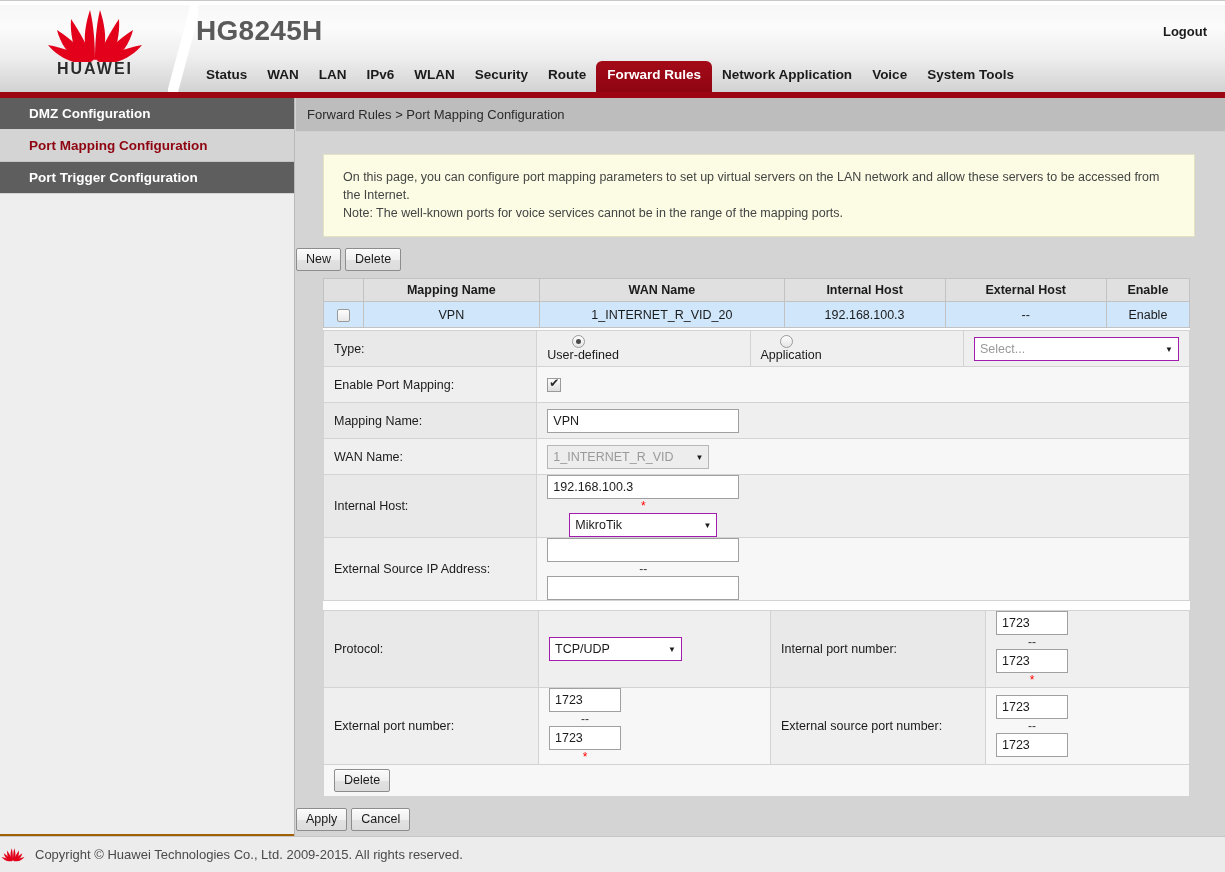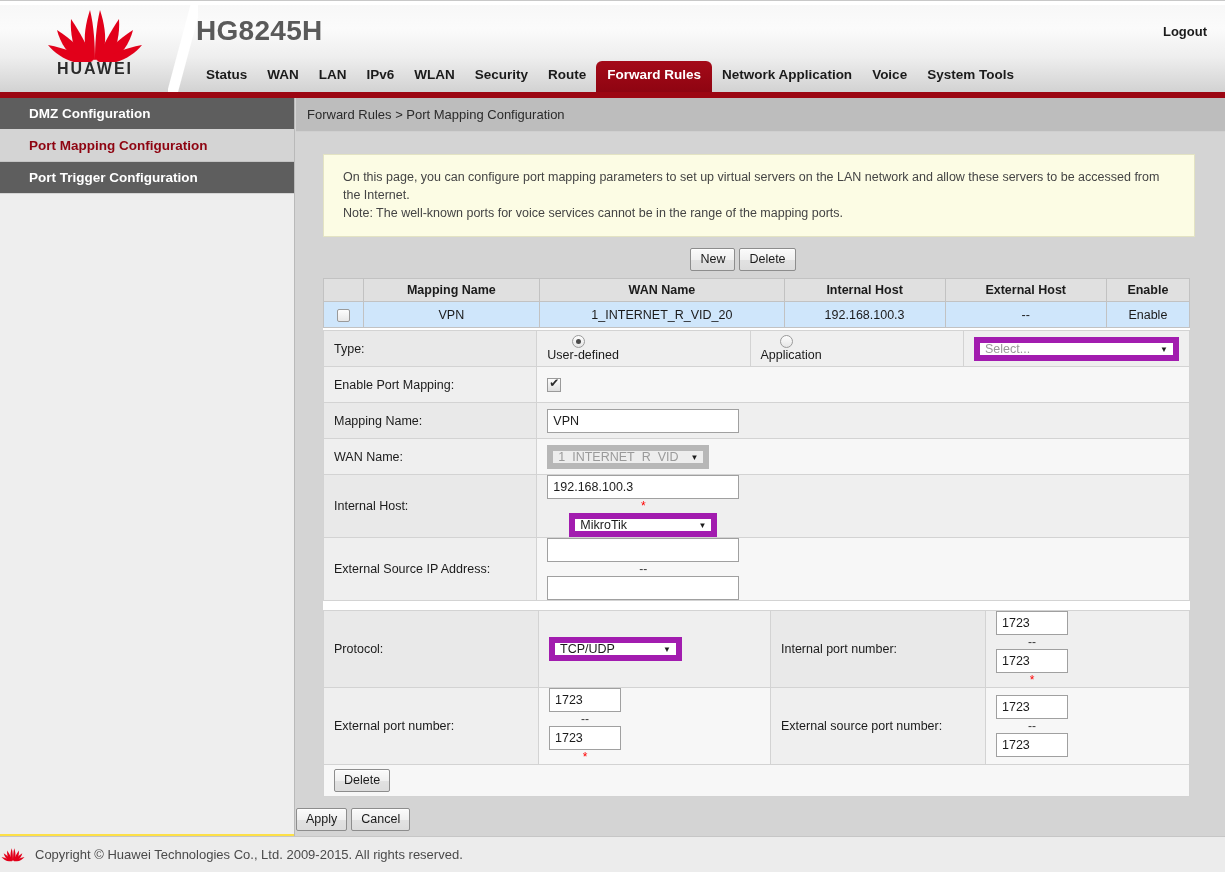--- a/index.html
+++ b/index.html
@@ -91,21 +91,21 @@
   .header-rule {
     position: absolute; left: 0; top: 92px;
     width: 1225px; height: 6px;
     background: #9c0612;
   }
 
   
   .sidebar {
     position: absolute; left: 0; top: 98px;
     width: 295px; height: 738px;
-    background: #fde047;
+    background: #a16207;
     border-right: 1px solid #b9b9b9;
   }
   .side-item {
     height: 32px;
     line-height: 32px;
     padding-left: 29px;
     font-size: 13.5px;
     font-weight: bold;
     cursor: pointer;
     white-space: nowrap;
@@ -145,21 +145,21 @@
     border: 1px solid #e3e3c3;
     padding: 13px 16px 14px 19px;
     font-size: 12.5px;
     color: #444444;
     line-height: 18px;
   }
 
   .toolbar {
     margin: 11px 35px 0 0;
     display: flex;
-    justify-content: center;
+    justify-content: flex-start;
     gap: 4px;
   }
   .btn {
     background: linear-gradient(to bottom, #fbfbfb 0%, #f0f0f0 50%, #e2e2e2 51%, #dcdcdc 100%);
     border: 1px solid #8d8d8d;
     border-radius: 2px;
     font-size: 12.5px;
     color: #1b1b1b;
     padding: 3px 9px 4px 9px;
     cursor: pointer;
@@ -260,21 +260,21 @@
     border: 1px solid #a0a0a0;
     background: #ffffff;
     height: 24px;
     font-size: 12.5px;
     color: #1b1b1b;
     padding: 0 5px;
     font-family: "Liberation Sans", sans-serif;
     outline: none;
   }
   .sel {
-    border: 6px solid #a21caf;
+    border: 1px solid #a21caf;
     background: #ffffff;
     height: 24px;
     font-size: 12.5px;
     color: #1b1b1b;
     padding: 0 22px 0 5px;
     display: inline-flex;
     align-items: center;
     position: relative;
     cursor: pointer;
     white-space: nowrap;

